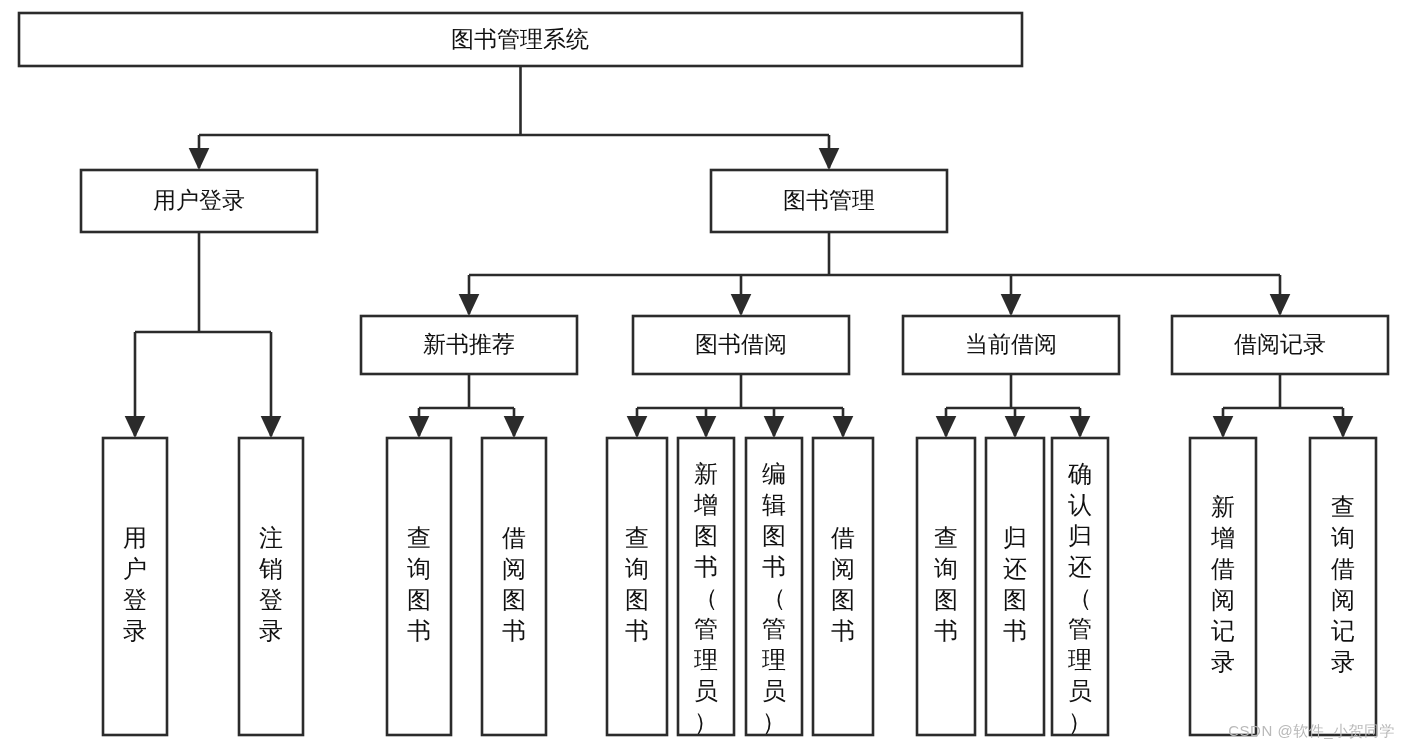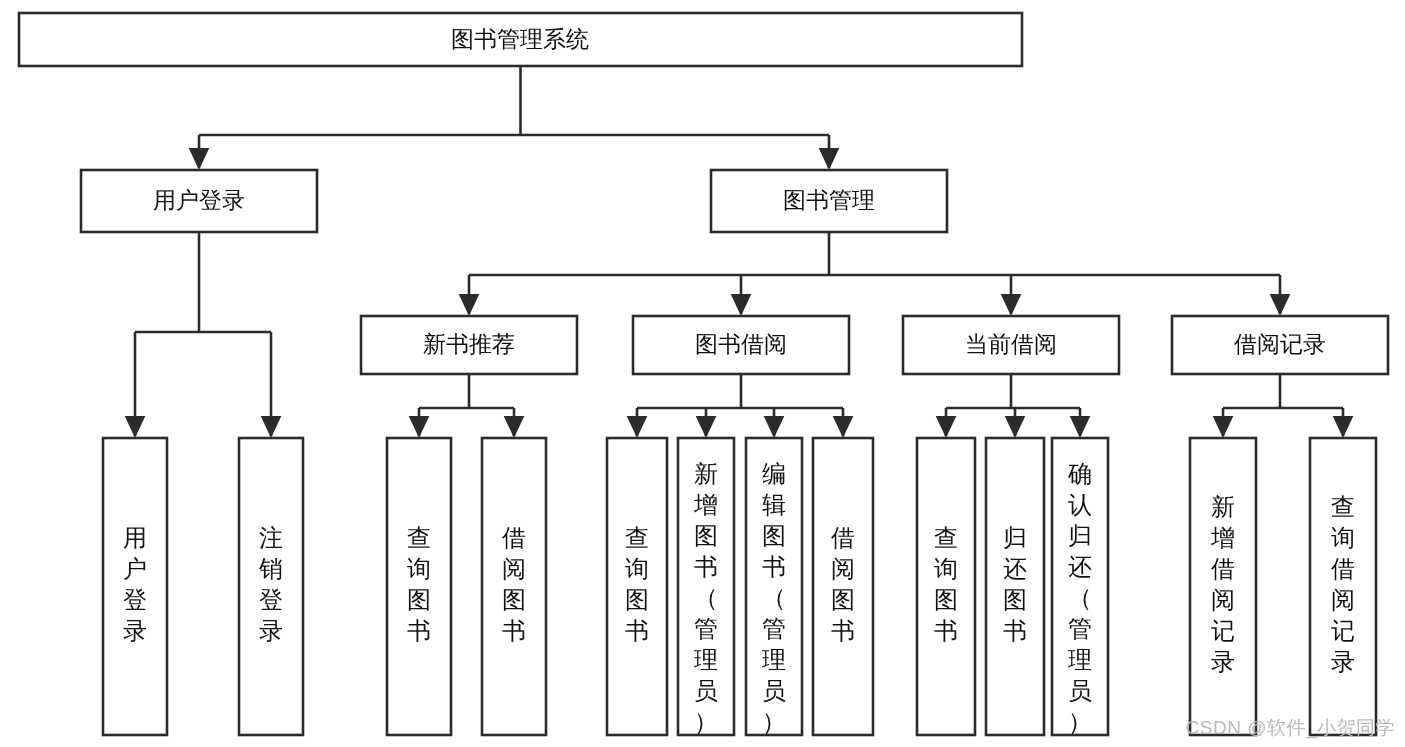--- a/index.html
+++ b/index.html
@@ -54,21 +54,21 @@
   }
   .arrow-head {
     fill: #2b2b2b;
     stroke: none;
   }
   .watermark {
     position: absolute;
     right: 10px;
     bottom: 6px;
     font-family: "Liberation Sans", "DejaVu Sans", sans-serif;
-    font-size: 19px;
+    font-size: 15px;
     color: #b9b9b9;
     letter-spacing: 0.5px;
     white-space: nowrap;
     user-select: none;
   }
 </style>
 </head>
 <body>
 
 <div id="diagram-root">

